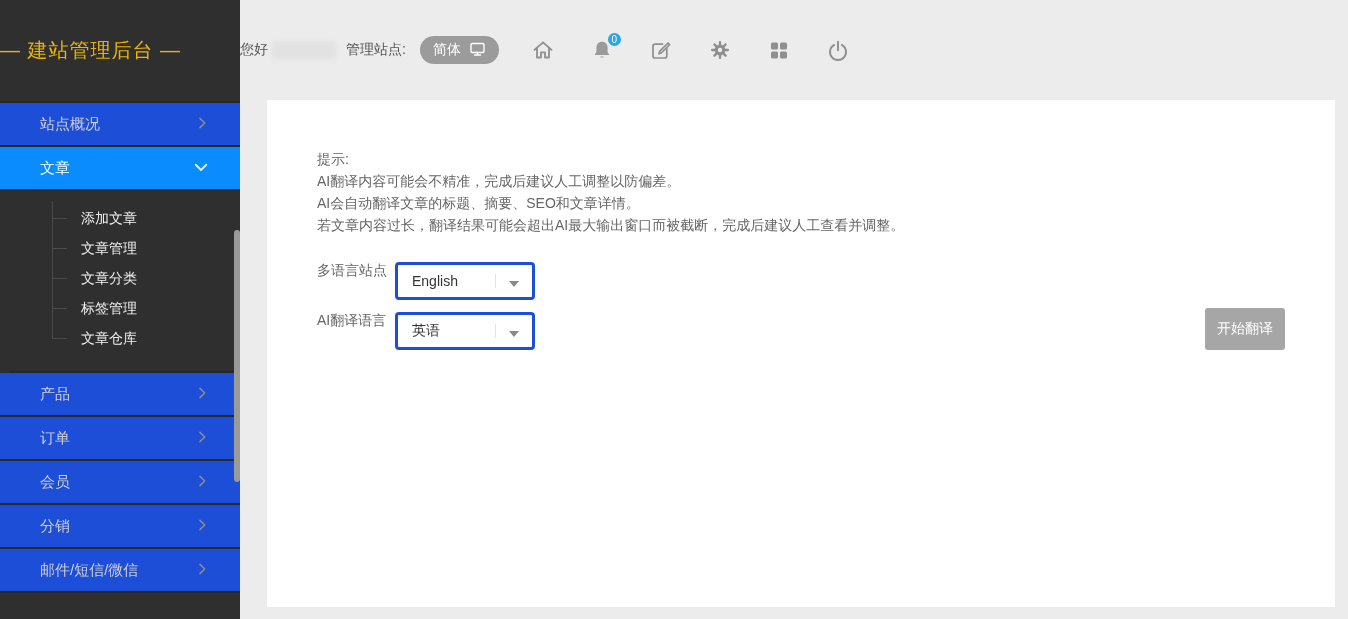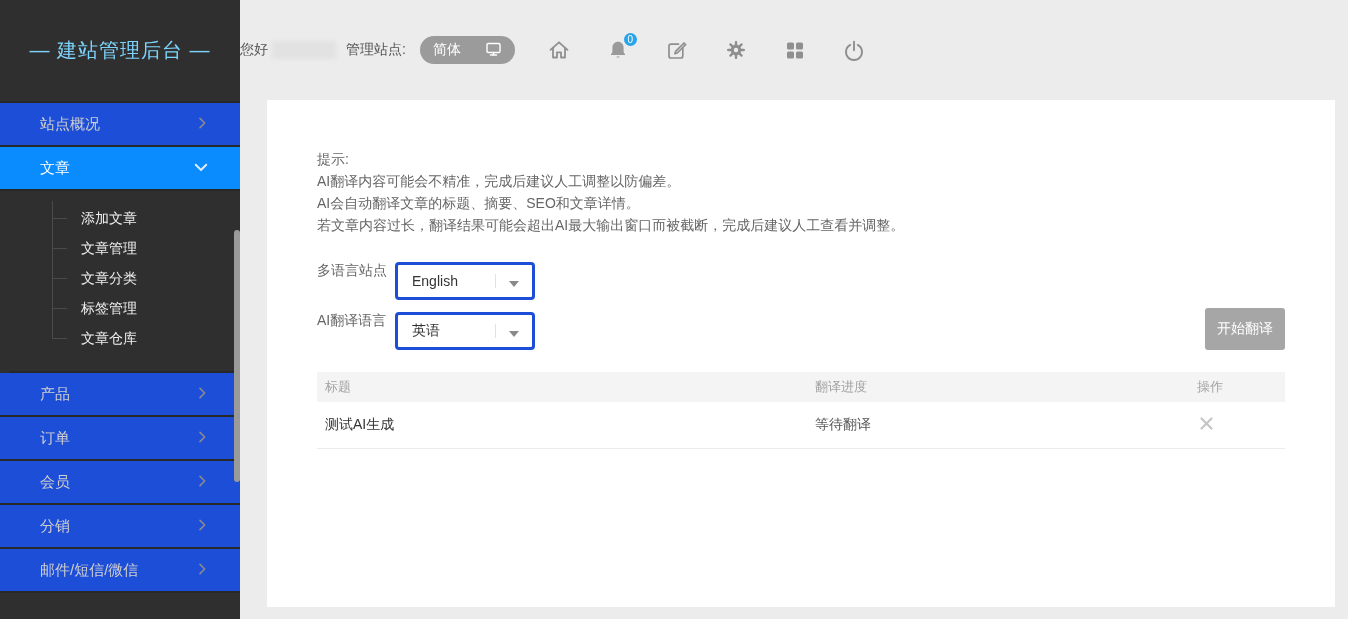--- a/index.html
+++ b/index.html
@@ -6,21 +6,21 @@
   html,body { width:1348px; height:619px; }
   body {
     font-family:"Liberation Sans","DejaVu Sans",sans-serif;
     background:#ececec; overflow:hidden;
   }
   .app { display:flex; width:1348px; height:619px; }
 
   
   .sidebar { width:240px; flex-shrink:0; background:#2f2f2f; position:relative; }
   .sidebar-title {
-    color:#7dd3fc; font-size:20px; text-align:center;
+    color:#eab308; font-size:20px; 
     padding:37px 0 37px; letter-spacing:1px; white-space:nowrap;
   }
   .nav { border-top:2px solid #282828; }
   .nav-item {
     height:44px; display:flex; align-items:center; justify-content:space-between;
     padding:0 30px 0 40px; background:#1d4ed8; border-bottom:2px solid #282828;
     color:#cfcfcf; font-size:15px; cursor:pointer;
   }
   .nav-item.active { background:#0a8cff; color:#fff; }
   .submenu {
@@ -53,21 +53,21 @@
     padding-right:54px; color:#555; font-size:14px;
   }
   .greeting { margin-right:4px; }
   .redacted {
     width:64px; height:18px; background:#e2e2e2; border-radius:3px;
     filter:blur(2px); margin-right:10px;
   }
   .manage-label { margin-right:14px; }
   .lang-pill {
     height:28px; background:#9b9b9b; color:#fff; border-radius:14px;
-    display:flex; align-items:center; gap:24px; padding:0 13px; font-size:14px;
+    display:flex; align-items:center; gap:8px; padding:0 13px; font-size:14px;
     cursor:pointer;
   }
   .icon-row { display:flex; align-items:center; gap:35px; margin-left:32px; }
   .icon-btn { width:24px; height:24px; position:relative; cursor:pointer; }
   .badge {
     position:absolute; top:-7px; right:-9px; min-width:17px; height:17px;
     background:#2aa4ea; border:2px solid #ececec; border-radius:50%;
     color:#fff; font-size:10px; line-height:13px; text-align:center;
   }
 
@@ -288,34 +288,16 @@
           <span class="form-label">AI翻译语言</span>
           <div class="select">
             <span>英语</span>
             <span class="divider"></span>
             <span class="caret"></span>
           </div>
         </div>
         <button class="start-btn">开始翻译</button>
       </div>
 
-      <div class="tbl">
-        <div class="tbl-head">
-          <div class="c-title">标题</div>
-          <div class="c-progress">翻译进度</div>
-          <div class="c-action">操作</div>
-        </div>
-        <div class="tbl-row">
-          <div class="c-title">测试AI生成</div>
-          <div class="c-progress">等待翻译</div>
-          <div class="c-action">
-            <span class="close-x">
-              <svg width="15" height="15" viewBox="0 0 15 15" fill="none" stroke="#c4c4c4" stroke-width="2.2" stroke-linecap="round">
-                <path d="M2.5 2.5 L12.5 12.5 M12.5 2.5 L2.5 12.5"></path>
-              </svg>
-            </span>
-          </div>
-        </div>
-      </div>
 
     </main>
   </div>
 </div>
 
 </body></html>

